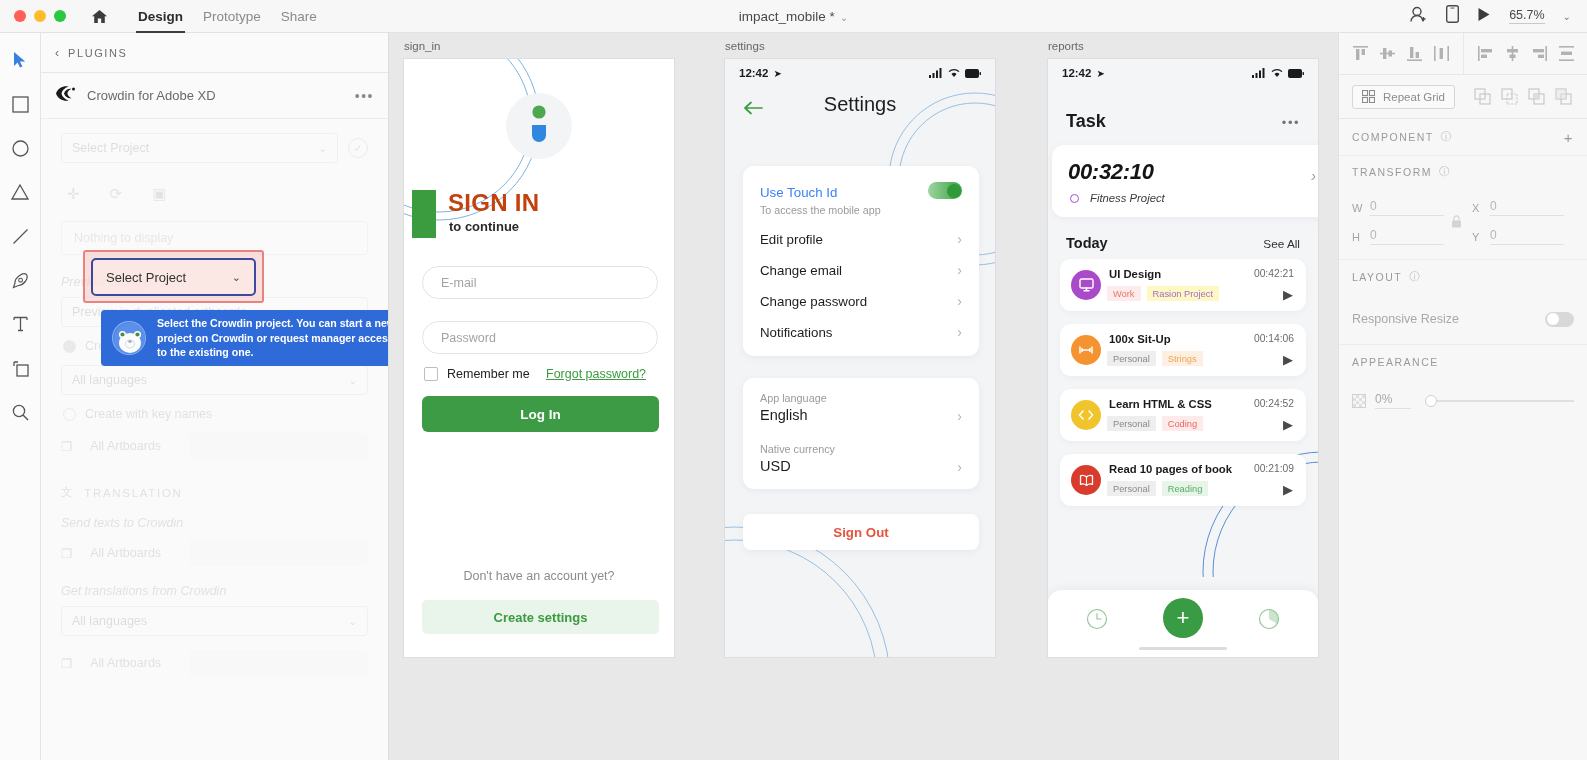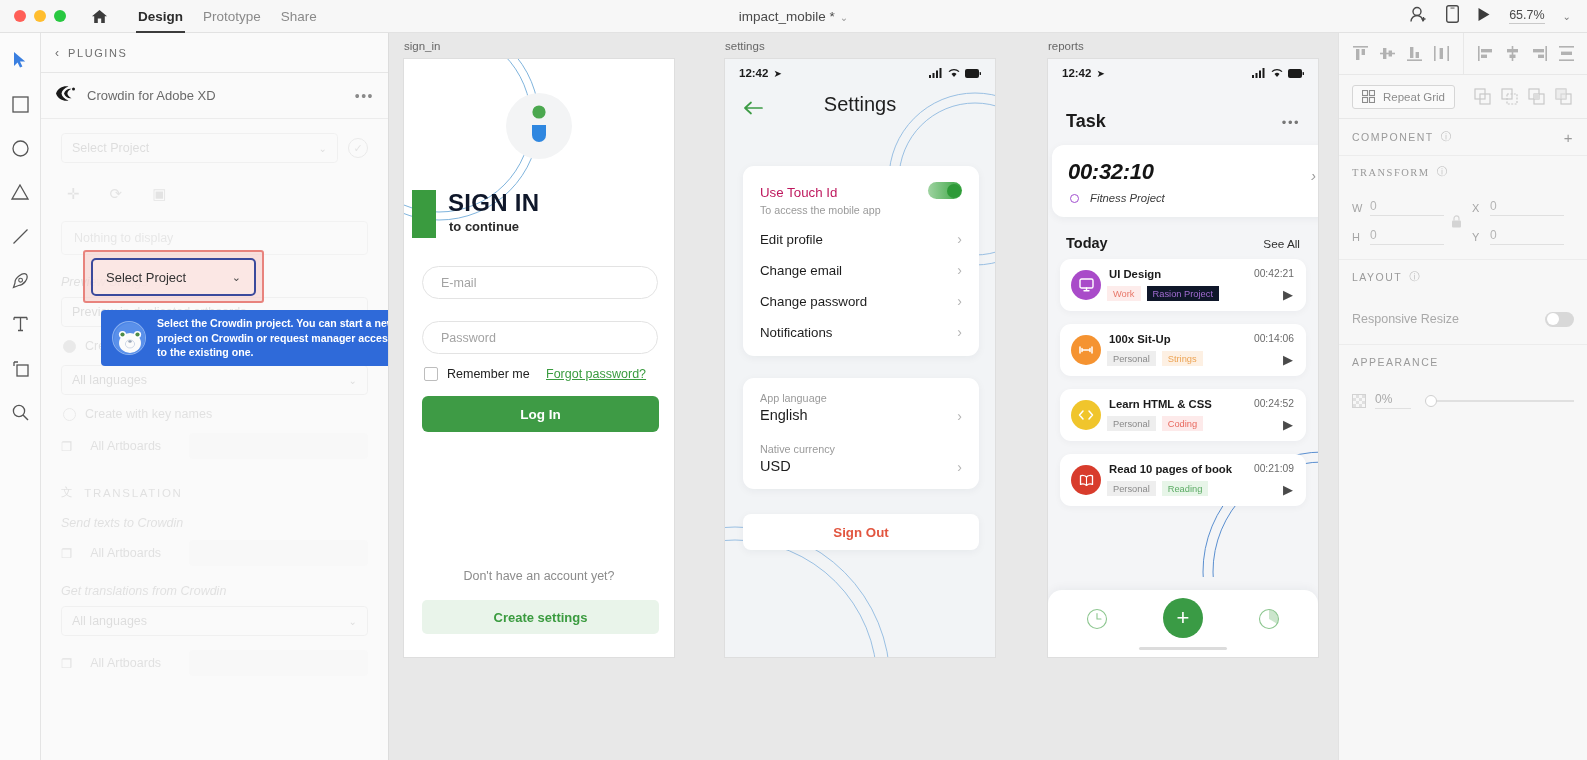--- a/index.html
+++ b/index.html
@@ -142,21 +142,21 @@
 
   
   #ab-signin { left: 15px; top: 26px; width: 270px; height: 598px; }
   .si-deco { position: absolute; left: -70px; top: -44px; width: 210px; height: 210px; }
   .si-logo-wrap {
     position: absolute; left: 50%; top: 34px; transform: translateX(-50%);
     width: 66px; height: 66px; border-radius: 50%; background: #f3f4f5;
     display: flex; align-items: center; justify-content: center;
   }
   .si-green-block { position: absolute; left: 8px; top: 131px; width: 24px; height: 48px; background: #3a9b3f; }
-  .si-title { position: absolute; left: 44px; top: 130px; font-size: 24px; font-weight: 700; color: #0f172a; letter-spacing: 0.3px; }
+  .si-title { position: absolute; left: 44px; top: 130px; font-size: 24px; font-weight: 700; color: #c2410c; letter-spacing: 0.3px; }
   .si-sub { position: absolute; left: 45px; top: 160px; font-size: 13px; font-weight: 600; color: #2a2a2a; }
   .si-field {
     position: absolute; left: 18px; width: 236px; height: 33px;
     border: 1px solid #e3e3e3; border-radius: 17px; background: #fff;
     display: flex; align-items: center; padding: 0 18px;
     font-size: 12.5px; color: #a3a3a3;
   }
   .si-f1 { top: 207px; }
   .si-f2 { top: 262px; }
   .si-remember { position: absolute; left: 20px; top: 308px; display: flex; align-items: center; gap: 9px; }
@@ -189,21 +189,21 @@
   .sb-time { font-size: 11.5px; font-weight: 600; color: #1b1b1b; }
   .sb-loc { margin-left: 5px; font-size: 10px; color: #1b1b1b; }
   .sb-right { margin-left: auto; display: flex; align-items: center; gap: 5px; }
   .st-back { position: absolute; left: 18px; top: 42px; width: 20px; height: 16px; cursor: pointer; }
   .st-title { position: absolute; left: 0; right: 0; top: 34px; text-align: center; font-size: 20px; color: #1d1d1d; }
   .st-card {
     position: absolute; left: 18px; width: 236px; background: #fff; border-radius: 11px;
     box-shadow: 0 2px 9px rgba(20,30,60,0.05);
   }
   .st-card1 { top: 107px; height: 190px; }
-  .st-touch-title { position: absolute; left: 17px; top: 19px; font-size: 13.3px; color: #be185d; }
+  .st-touch-title { position: absolute; left: 17px; top: 19px; font-size: 13.3px; color: #3b82f6; }
   .st-touch-sub { position: absolute; left: 17px; top: 38px; font-size: 10.7px; color: #9a9a9a; }
   .st-toggle {
     position: absolute; right: 17px; top: 16px; width: 34px; height: 17px;
     border-radius: 9px; background: linear-gradient(90deg,#9fd3a1,#36a33f);
   }
   .st-toggle::after {
     content: ""; position: absolute; right: 1.5px; top: 1.5px;
     width: 14px; height: 14px; border-radius: 50%; background: #2e9a38;
   }
   .st-row {
@@ -661,21 +661,21 @@
         <div class="rp-ic" style="background:#a94bc9;">
           <svg width="15" height="14" viewBox="0 0 15 14">
               <rect x="1" y="1" width="13" height="9" rx="1.6" fill="none" stroke="#fff" stroke-width="1.4"></rect>
               <path d="M7.5 10 v2.5 M5 12.8 h5" stroke="#fff" stroke-width="1.4" stroke-linecap="round"></path>
             </svg>
         </div>
         <div class="rp-nm">UI Design</div>
         <div class="rp-tm">00:42:21</div>
         <div class="rp-tags">
           <span class="rp-tag" style="background:#fdeceb;color:#e8786a;">Work</span>
-          <span class="rp-tag" style="background:#0f172a;color:#a06bd0;">Rasion Project</span>
+          <span class="rp-tag" style="background:#fef9c3;color:#a06bd0;">Rasion Project</span>
         </div>
         <div class="rp-play">▶</div>
       </div>
 
       <div class="rp-item" style="top:265px;">
         <div class="rp-ic" style="background:#f59331;">
           <svg width="16" height="12" viewBox="0 0 16 12">
               <path d="M2 3 v6 M4 4.5 v3 M12 4.5 v3 M14 3 v6 M4 6 h8" stroke="#fff" stroke-width="1.5" stroke-linecap="round"></path>
             </svg>
         </div>
@@ -817,21 +817,21 @@
           </svg>
       </div>
     </div>
 
     <div class="sec-head">
       <span>COMPONENT</span>
       <span class="info">ⓘ</span>
       <span class="plus">+</span>
     </div>
 
-    <div class="sec-head" style="border-bottom:none; height:32px;font-family:Liberation Serif, serif;">
+    <div class="sec-head" style="border-bottom:none; height:32px;">
       <span>TRANSFORM</span>
       <span class="info">ⓘ</span>
     </div>
     <div class="transform-body">
       <div class="tf-row">
         <div class="tf-field">
           <span class="k">W</span>
           <span class="v">0</span>
         </div>
         <div class="tf-field" style="margin-left:18px;">

